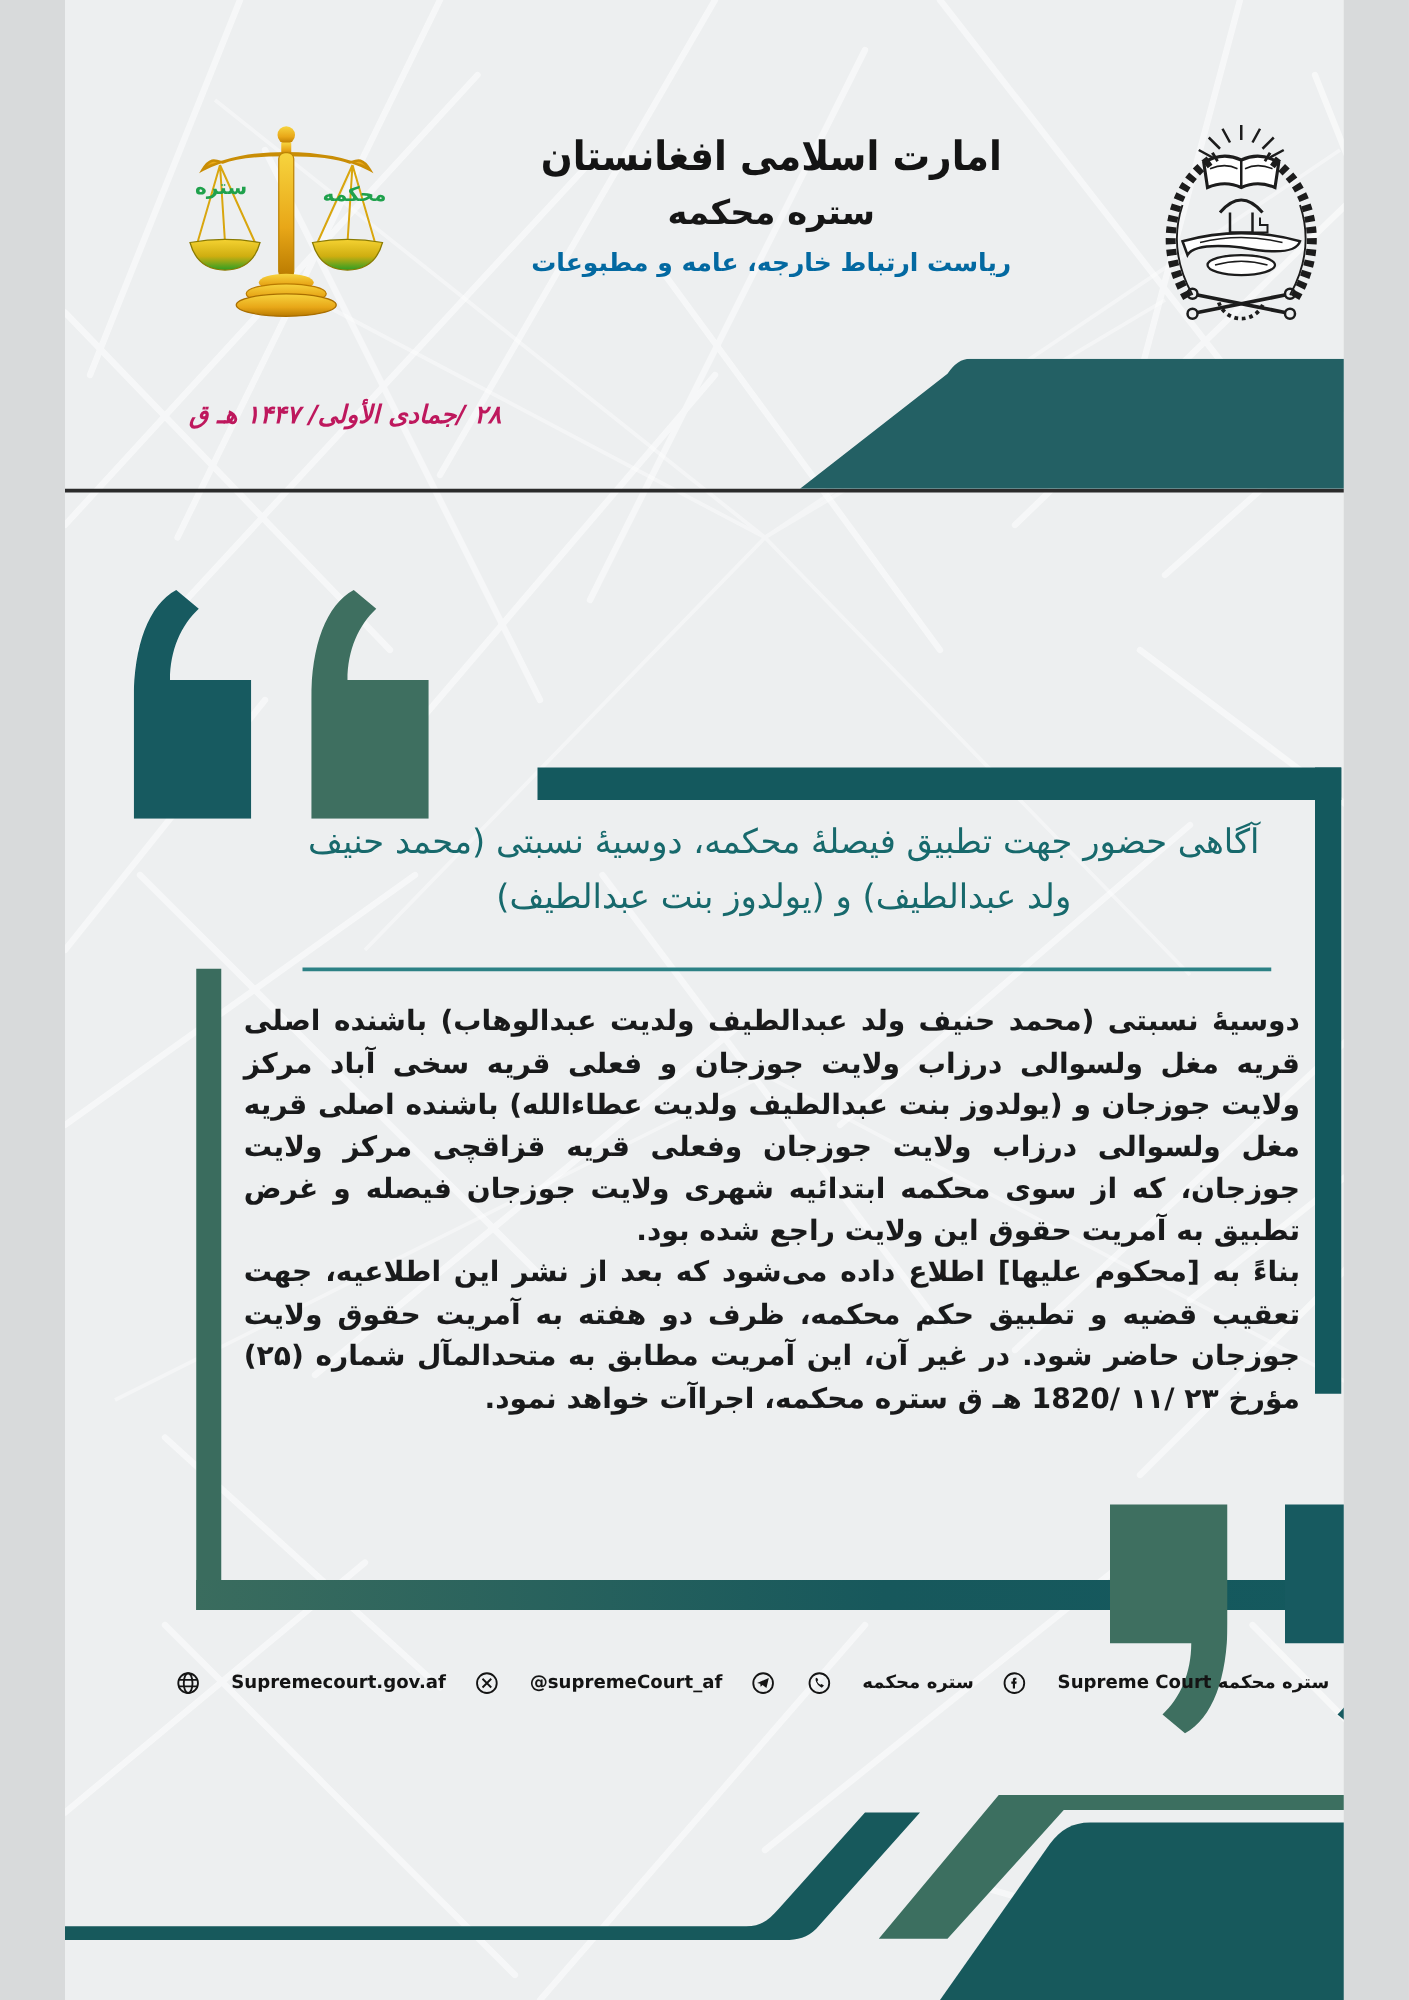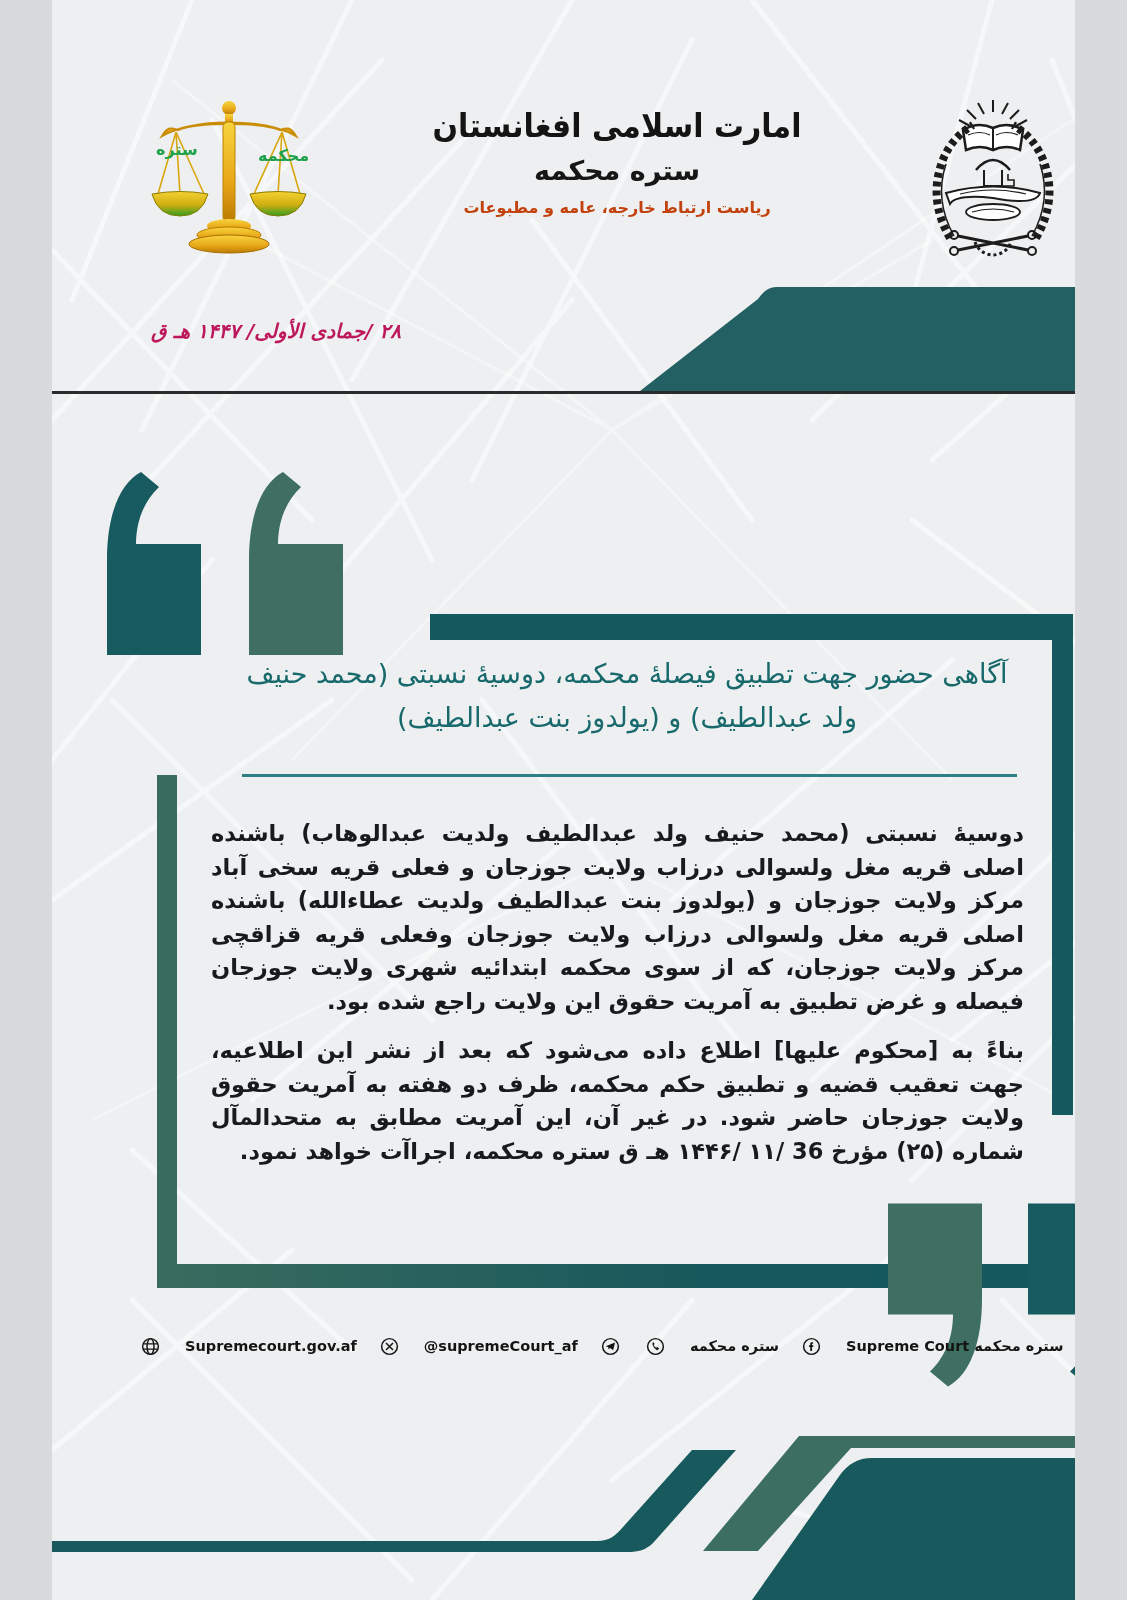--- a/index.html
+++ b/index.html
@@ -15,21 +15,21 @@
   .pattern{left:0;top:0;z-index:0;}
 
   
   .logo-scales{left:88px;top:94px;width:178px;height:162px;z-index:2;}
   .logo-word{position:absolute;font-weight:bold;color:#1fa14c;font-size:16px;z-index:3;}
   .logo-word.right{left:118px;top:52px;}
   .logo-word.left{left:16px;top:46px;}
   .header-center{left:305px;top:108px;width:520px;text-align:center;z-index:2;direction:rtl;}
   .calligraphy{font-size:30px;font-weight:bold;color:#141414;letter-spacing:-1px;transform:scaleY(1.08);}
   .org-title{font-size:27px;font-weight:bold;color:#161616;margin-top:12px;}
-  .dept-title{font-size:16px;font-weight:bold;color:#c2410c;margin-top:12px;}
+  .dept-title{font-size:20px;font-weight:bold;color:#0369a1;margin-top:12px;}
   .emblem{left:866px;top:90px;width:150px;height:170px;z-index:2;}
 
   
   .band{left:0;top:287px;width:1127px;height:104px;border-bottom:3px solid #2b2b2b;z-index:2;}
   .band-block{position:absolute;left:0;top:0;}
   .band-number{position:absolute;left:712px;top:6px;width:300px;text-align:center;
     font-size:58px;font-weight:bold;color:#ffffff;line-height:92px;}
   .band-date{position:absolute;left:90px;top:32px;width:268px;text-align:center;direction:rtl;
     font-size:20px;font-weight:bold;font-style:italic;color:#be185d;}
 
@@ -46,21 +46,21 @@
   .notice-title{left:180px;top:652px;width:790px;z-index:3;direction:rtl;text-align:center;
     font-size:27px;line-height:44px;font-weight:normal;color:#17696c;}
   .title-divider{left:190px;top:774px;width:775px;height:3px;background:#2c8185;z-index:2;}
 
   
   .bar-left{left:105px;top:775px;width:20px;height:513px;background:#3a6c5e;z-index:2;}
   .bar-bottom{left:105px;top:1264px;width:917px;height:24px;
     background:linear-gradient(90deg,#3a6c5e 0%,#17585c 60%,#14595e 100%);z-index:2;}
   .body-text{left:143px;top:801px;width:845px;z-index:3;direction:rtl;text-align:justify;
     font-size:22.5px;line-height:33.5px;font-weight:bold;color:#191a1b;}
-  .body-text p{margin:16px;}
+  .body-text p{margin:0;}
 
   
   .footer{left:88px;top:1292px;width:950px;z-index:3;display:flex;align-items:center;gap:22px;
     font-size:14.5px;font-weight:bold;color:#141414;}
   .f-item{display:flex;align-items:center;gap:24px;white-space:nowrap;}
   .f-item svg{width:21px;height:21px;}
   .footer-org{margin-left:auto;direction:rtl;font-size:15px;}
 
   
   .bottom-band{left:0;top:0;z-index:2;}
@@ -194,21 +194,21 @@
   <div class="abs frame-top"></div>
   <div class="abs frame-right"></div>
   <div class="abs notice-title">آگاهی حضور جهت تطبیق فیصلهٔ محکمه، دوسیهٔ نسبتی (محمد حنیف ولد عبدالطیف) و (یولدوز بنت عبدالطیف)</div>
   <div class="abs title-divider"></div>
 
   <div class="abs bar-left"></div>
   <div class="abs bar-bottom"></div>
 
   <div class="abs body-text">
     <p>دوسیهٔ نسبتی (محمد حنیف ولد عبدالطیف ولدیت عبدالوهاب)  باشنده اصلی قریه مغل ولسوالی درزاب ولایت جوزجان و فعلی قریه سخی آباد مرکز ولایت جوزجان و (یولدوز بنت عبدالطیف ولدیت عطاءالله) باشنده اصلی قریه مغل ولسوالی درزاب ولایت جوزجان وفعلی قریه قزاقچی مرکز ولایت جوزجان، که از سوی محکمه ابتدائیه شهری ولایت جوزجان فیصله و غرض تطبیق به آمریت حقوق این ولایت راجع شده بود.</p>
-    <p>بناءً به [محکوم علیها] اطلاع داده می‌شود که بعد از نشر این اطلاعیه، جهت تعقیب قضیه و تطبیق حکم محکمه، ظرف دو هفته به آمریت حقوق ولایت جوزجان حاضر شود. در غیر آن، این آمریت مطابق به متحدالمآل شماره (۲۵) مؤرخ 36 /۱۱ /۱۴۴۶ هـ ق ستره محکمه، اجراآت خواهد نمود.</p>
+    <p>بناءً به [محکوم علیها] اطلاع داده می‌شود که بعد از نشر این اطلاعیه، جهت تعقیب قضیه و تطبیق حکم محکمه، ظرف دو هفته به آمریت حقوق ولایت جوزجان حاضر شود. در غیر آن، این آمریت مطابق به متحدالمآل شماره (۲۵) مؤرخ ۲۳ /۱۱ /1820 هـ ق ستره محکمه، اجراآت خواهد نمود.</p>
   </div>
 
   <svg class="abs quote q-close-1" width="94" height="190" viewBox="0 0 94 183">
     <path d="M0 183 L0 88 C0 44 12 12 34 0 L52 15 C38 28 29 48 29 72 L94 72 L94 183 Z" fill="#3e6f60"></path>
   </svg>
   <svg class="abs quote q-close-2" width="94" height="190" viewBox="0 0 94 183">
     <path d="M0 183 L0 88 C0 44 12 12 34 0 L52 15 C38 28 29 48 29 72 L94 72 L94 183 Z" fill="#175a60"></path>
   </svg>
 
   <div class="abs footer">

